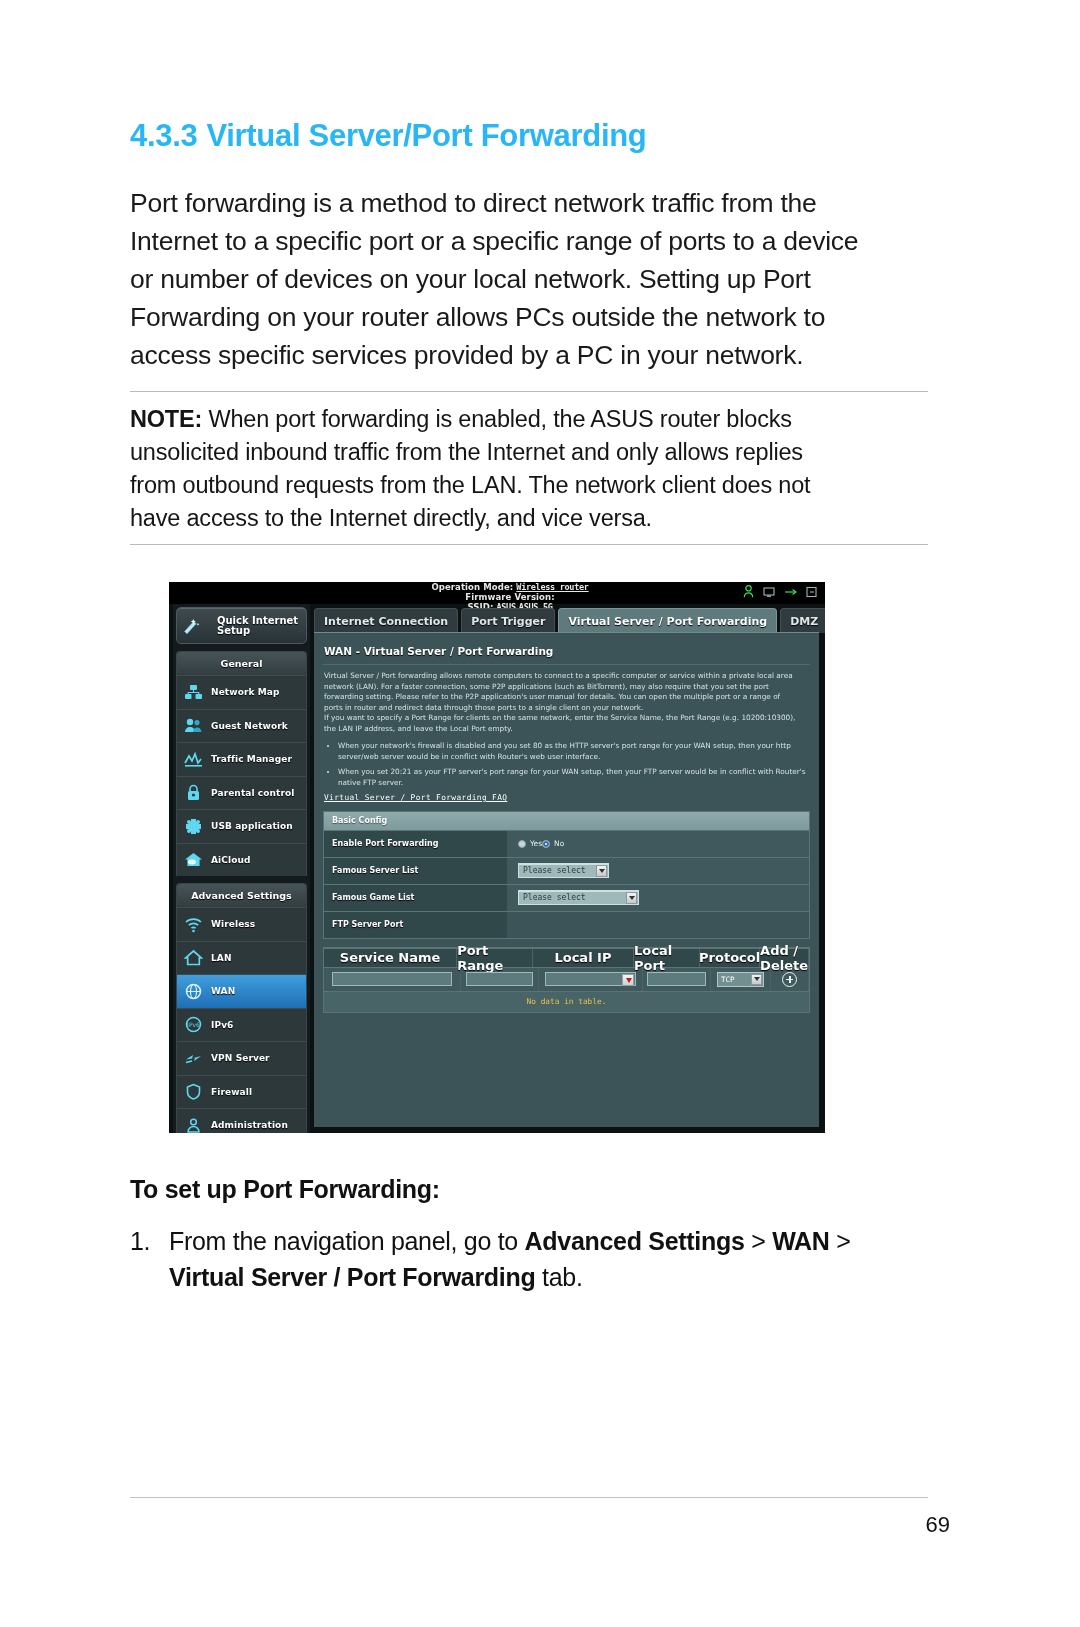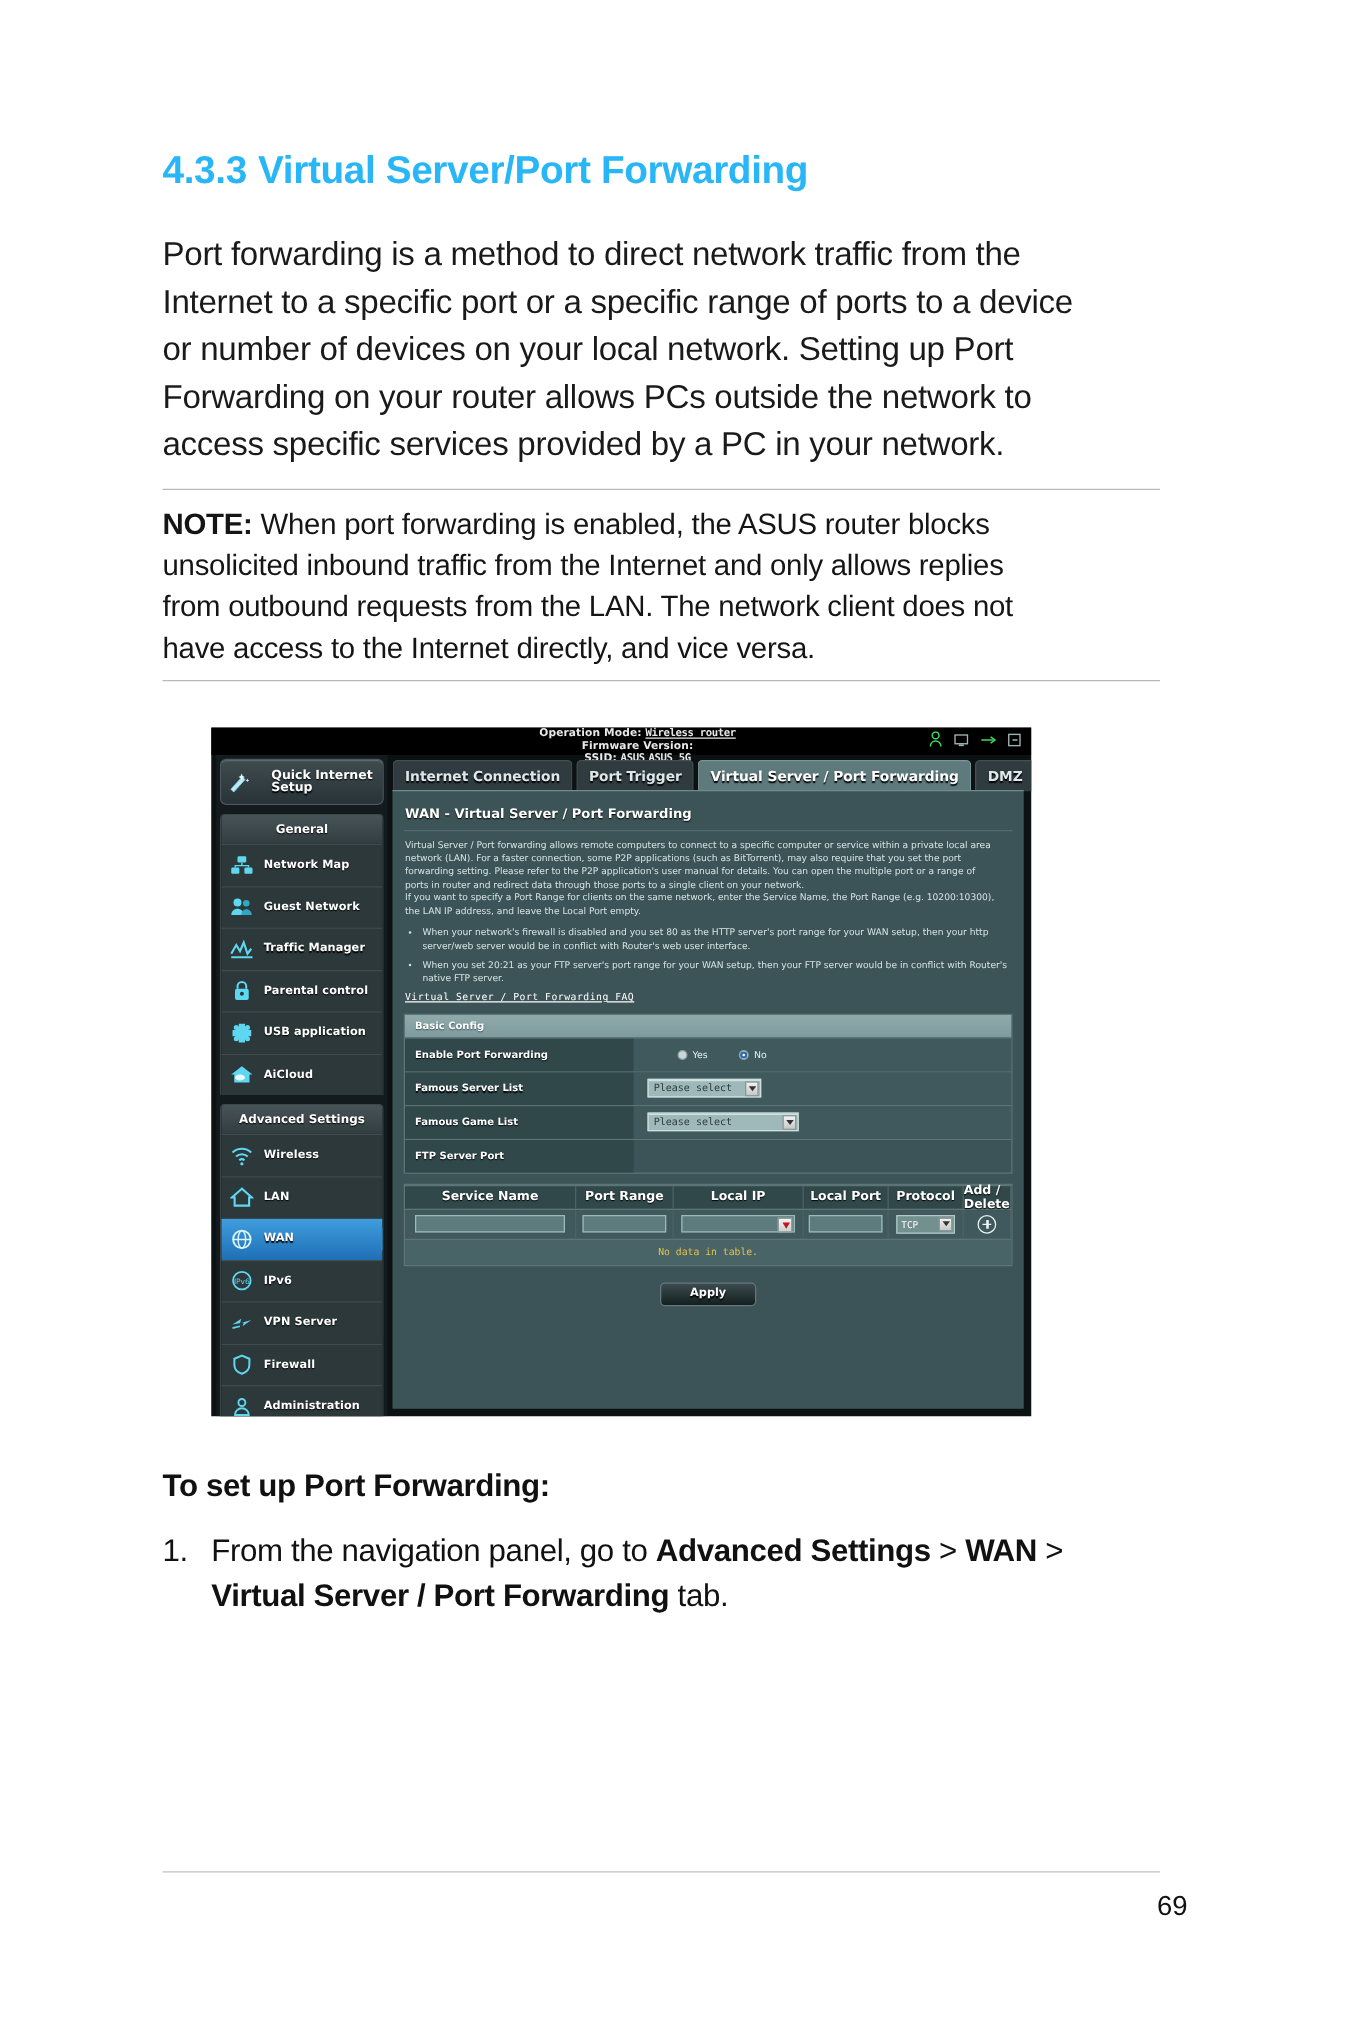--- a/index.html
+++ b/index.html
@@ -129,21 +129,21 @@
     color:#ffffff; font-size:8px; font-weight:bold;
     display:flex; align-items:center; padding-left:8px; text-shadow:0 1px 1px #3c5457;
   }
   .cfg-row { display:flex; height:27px; border-top:1px solid #5d7477; }
   .cfg-lbl {
     width:183px; background:#31484b; color:#ffffff; font-size:8px; font-weight:bold;
     display:flex; align-items:center; padding-left:8px; text-shadow:0 1px 1px #000;
   }
   .cfg-val { flex:1; background:#3f595c; display:flex; align-items:center; padding-left:11px; }
 
-  .radio-wrap { display:flex; align-items:center; gap:25px;margin-left:24px; }
+  .radio-wrap { display:flex; align-items:center; gap:0; }
   .radio { display:flex; align-items:center; gap:4px; color:#e6eff0; font-size:7.5px; }
   .dot { width:8px; height:8px; border-radius:50%; background:#c9d6d8; border:1px solid #8fa3a5; }
   .dot.sel { background:#ffffff; box-shadow:inset 0 0 0 2px #2b6fb0; }
 
   .select {
     height:15px; background:#9fb8b9; border:1px solid #cfe0e0;
     display:flex; align-items:center; position:relative;
     font-family:"DejaVu Sans Mono", monospace; font-size:8px; color:#2a3c3e;
     padding-left:4px; box-shadow:inset 0 1px 0 #cfe0e0;
   }
@@ -165,21 +165,21 @@
 
   
   .lst { margin:8px 9px 0 9px; border:1px solid #5d7477; }
   .lst-head {
     height:18px; background:linear-gradient(#90aaab,#7e9a9c);
     color:#ffffff; font-size:8px; font-weight:bold;
     display:flex; align-items:center; padding-left:8px; text-shadow:0 1px 1px #3c5457;
   }
   .lst-cols { display:flex; height:19px; background:#31484b; border-top:1px solid #5d7477; }
   .lst-cols div {
-    color:#ffffff; font-size:10px; font-weight:bold;
+    color:#ffffff; font-size:13px; font-weight:bold;
     display:flex; align-items:center; justify-content:center;
     border-right:1px solid #4c6366; text-shadow:0 1px 1px #000;
   }
   .lst-row { display:flex; height:24px; background:#3f595c; border-top:1px solid #5d7477; }
   .lst-row > div { display:flex; align-items:center; justify-content:center;
                    border-right:1px solid #4c6366; }
   .c1{width:137px;} .c2{width:78px;} .c3{width:104px;} .c4{width:68px;} .c5{width:60px;} .c6{flex:1;}
   .cell-in { height:14px; background:#5d7b7d; border:1px solid #9dbabb; width:88%; position:relative; }
   .cell-in.dd::after {
     content:""; position:absolute; right:1px; top:1px; width:10px; height:10px;
@@ -574,23 +574,20 @@
               </span>
             </div>
             <div class="c6">
               <span class="plus"></span>
             </div>
           </div>
 
           <div class="nodata">No data in table.</div>
         </div>
 
-        <div class="applybar">
-          <div class="apply-btn">Apply</div>
-        </div>
 
       </div>
     </div>
   </div>
 
   <div class="lower">
     <div class="sub-h">To set up Port Forwarding:</div>
     <div class="step">
       <div class="n">1.</div>
       <div class="t">

